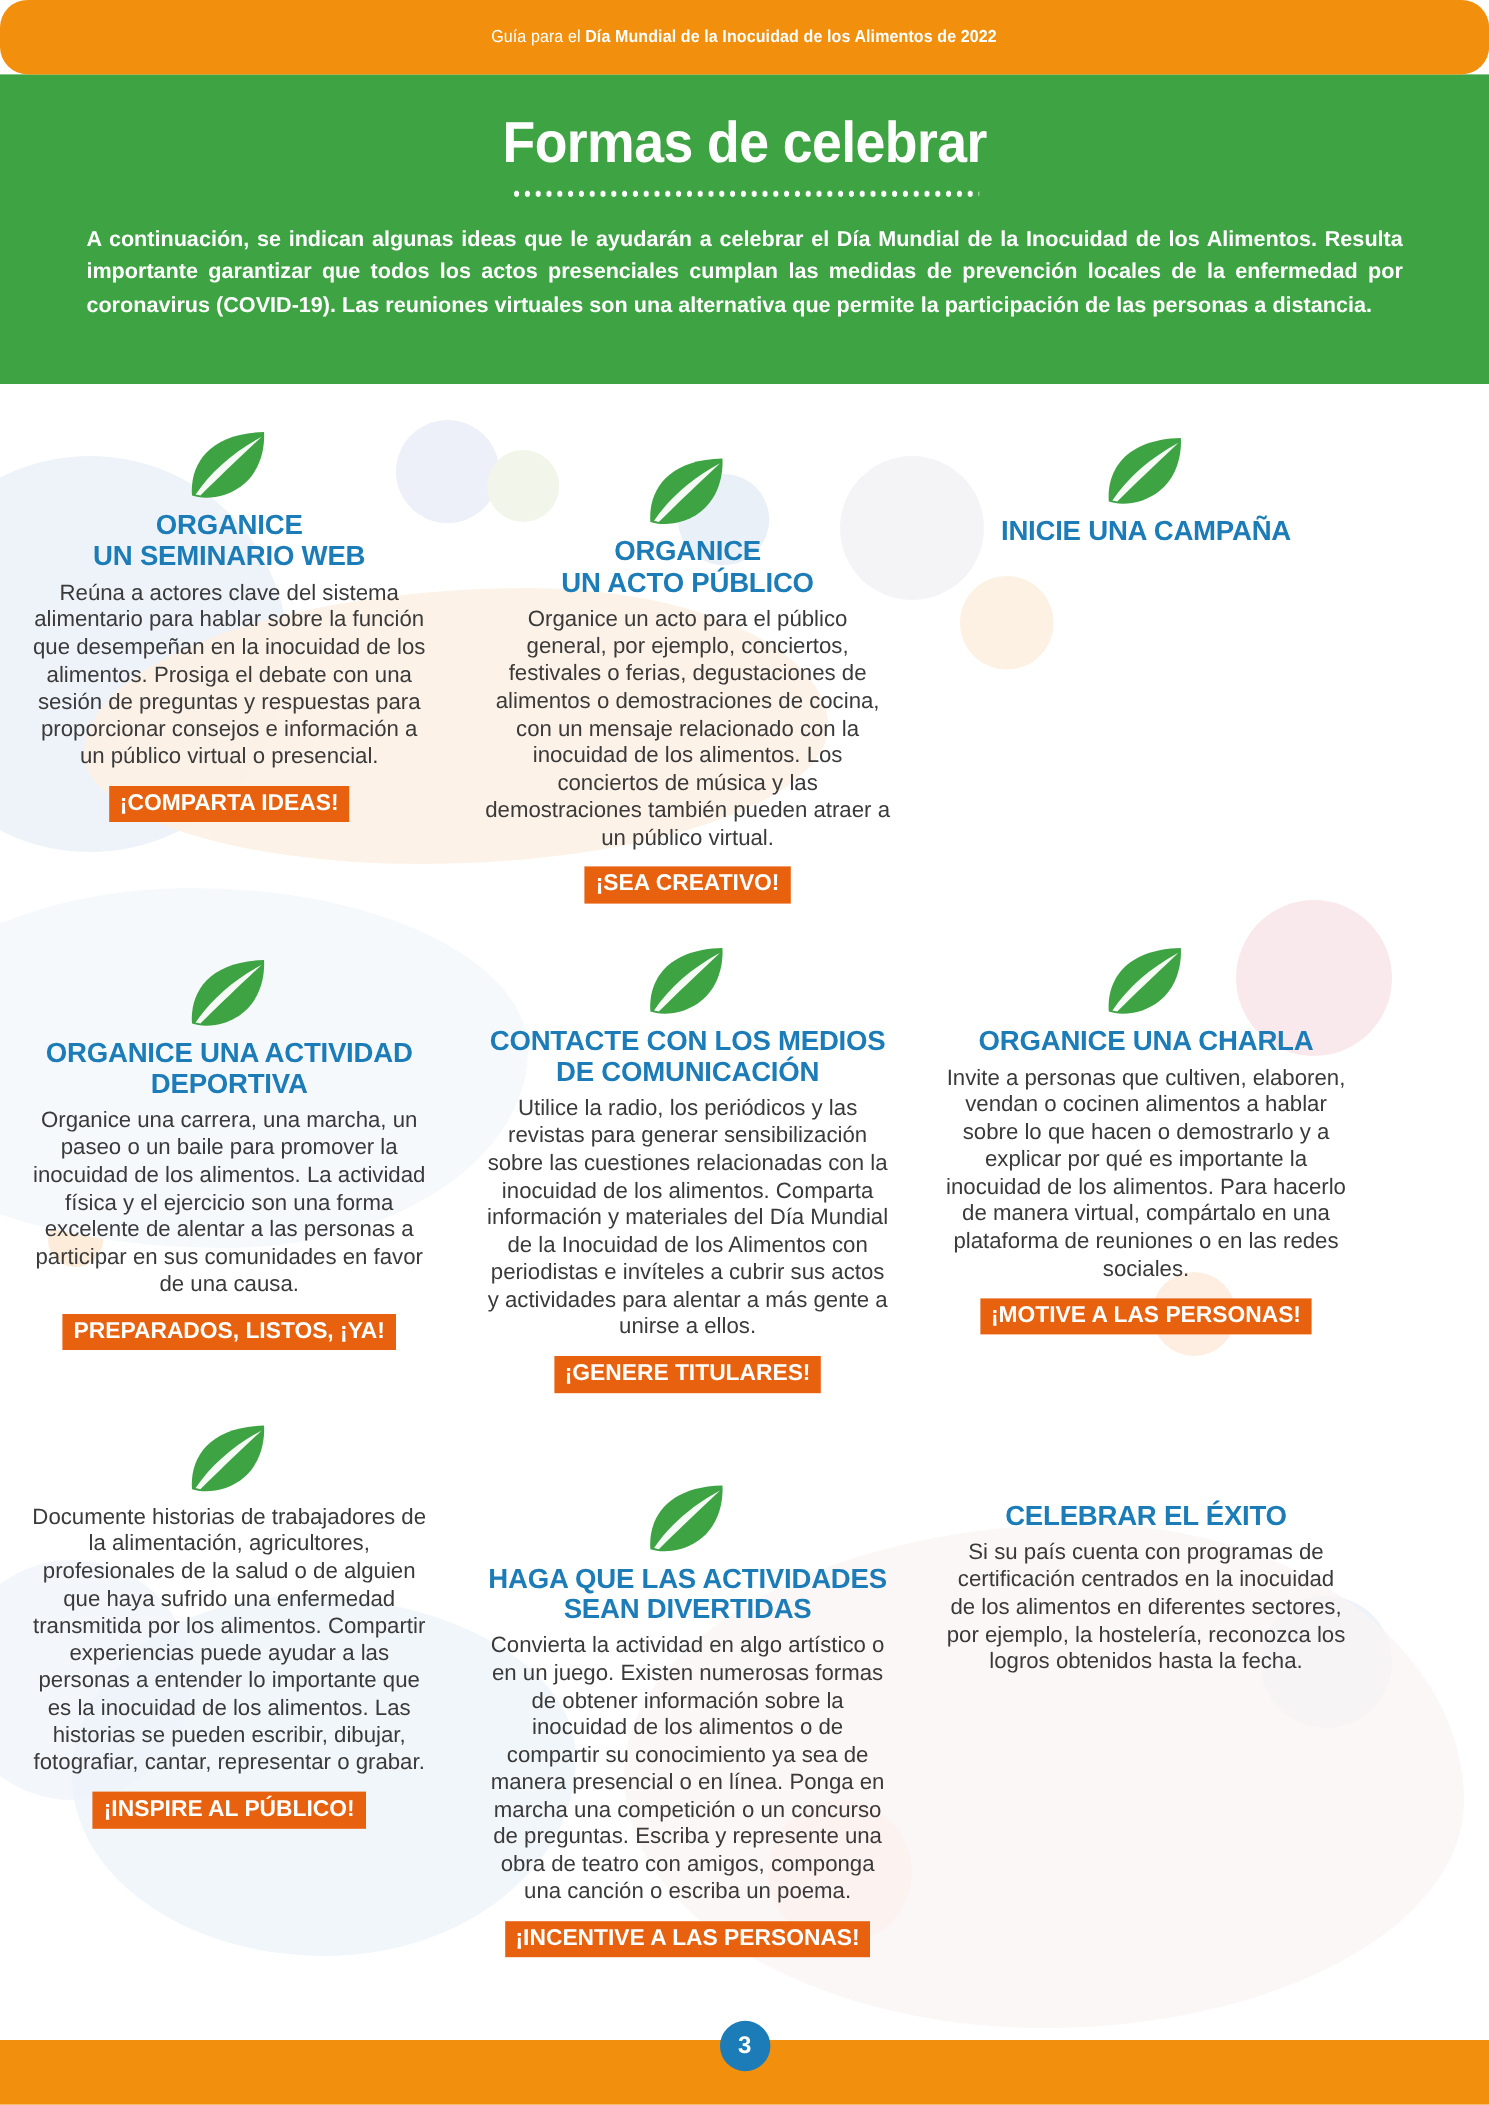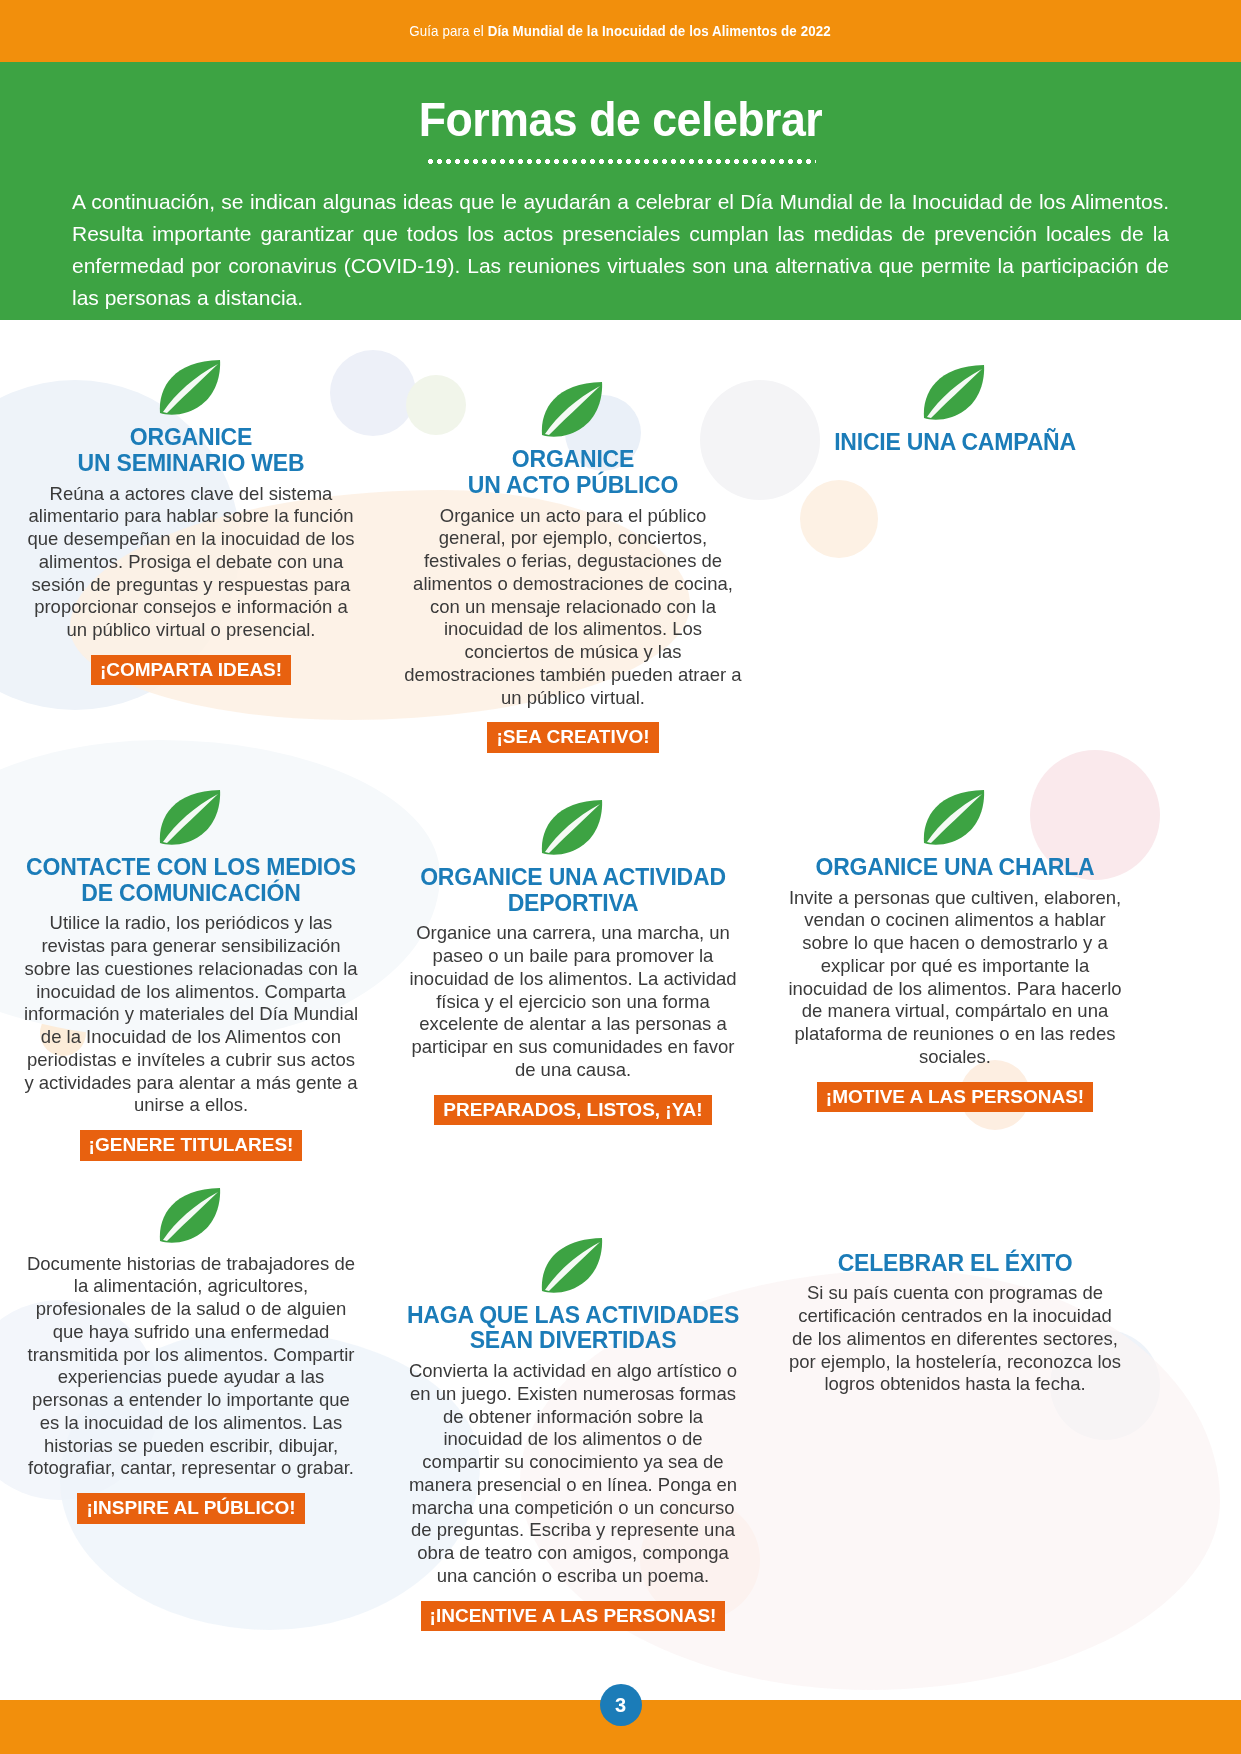--- a/index.html
+++ b/index.html
@@ -11,20 +11,21 @@
     overflow:hidden;position:relative;
   }
   .page{position:relative;width:1241px;height:1754px;overflow:hidden;}
 
   
   .topbar{
     position:absolute;left:0;top:0;width:1241px;height:62px;
     background:#f28f0c;
     display:flex;align-items:center;justify-content:center;
     z-index:6;
+    border-radius:23px;
   }
   .topbar-text{
     color:#ffffff;font-size:14.5px;letter-spacing:.1px;
     font-family:"Liberation Sans Narrow","Liberation Sans",sans-serif;
     transform:scaleX(.92);transform-origin:center;
   }
   .topbar-text b{font-weight:bold;}
 
   
   .greenhead{
@@ -39,22 +40,22 @@
     font-family:"Liberation Sans Narrow","Liberation Sans",sans-serif;
     transform:scaleX(.93);
   }
   .dots{
     width:390px;height:5px;margin:12px auto 0 auto;
     background-image:radial-gradient(circle, #ffffff 45%, transparent 46%);
     background-size:9px 5px;background-repeat:repeat-x;
   }
   .gh-para{
     margin:22px 72px 0 72px;
-    color:#ffffff;font-weight:normal;
-    font-size:21px;line-height:1.52;
+    color:#ffffff;font-weight:bold;
+    font-size:18px;line-height:1.52;
     text-align:justify;
     font-family:"Liberation Sans Narrow","Liberation Sans",sans-serif;
   }
 
   
   .bg{position:absolute;left:0;top:320px;width:1241px;height:1380px;z-index:0;overflow:hidden;}
   .blob{position:absolute;border-radius:50%;}
 
   
   .content{position:absolute;left:0;top:339px;width:1146px;z-index:3;}
@@ -170,48 +171,48 @@
               <path d="M6 56 C4 30 20 4 66 3 C66 3 70 42 34 55 C22 59 12 58 6 56 Z" fill="#3da343"></path>
               <path d="M9 55 C22 36 40 20 64 7 C44 26 27 42 13 56 Z" fill="#ffffff" opacity=".95"></path>
             </svg>
           </div>
           <div class="card-title">INICIE UNA CAMPAÑA</div>
         </div>
       </div>
     </div>
 
     <div class="row" style="margin-top:34px;">
+      <div class="col" style="padding-top:10px;">
+        <div class="card">
+          <div class="leaf">
+            <svg viewBox="0 0 74 62" width="74" height="62" aria-hidden="true">
+              <path d="M6 56 C4 30 20 4 66 3 C66 3 70 42 34 55 C22 59 12 58 6 56 Z" fill="#3da343"></path>
+              <path d="M9 55 C22 36 40 20 64 7 C44 26 27 42 13 56 Z" fill="#ffffff" opacity=".95"></path>
+            </svg>
+          </div>
+          <div class="card-title">ORGANICE UNA ACTIVIDAD<br>DEPORTIVA</div>
+          <div class="card-body">Organice una carrera, una marcha, un paseo o un baile para promover la inocuidad de los alimentos. La actividad física y el ejercicio son una forma excelente de alentar a las personas a participar en sus comunidades en favor de una causa.</div>
+          <div class="badge">PREPARADOS, LISTOS, ¡YA!</div>
+        </div>
+      </div>
+
       <div class="col" style="padding-top:0px;">
         <div class="card">
           <div class="leaf">
             <svg viewBox="0 0 74 62" width="74" height="62" aria-hidden="true">
               <path d="M6 56 C4 30 20 4 66 3 C66 3 70 42 34 55 C22 59 12 58 6 56 Z" fill="#3da343"></path>
               <path d="M9 55 C22 36 40 20 64 7 C44 26 27 42 13 56 Z" fill="#ffffff" opacity=".95"></path>
             </svg>
           </div>
           <div class="card-title">CONTACTE CON LOS MEDIOS<br>DE COMUNICACIÓN</div>
           <div class="card-body">Utilice la radio, los periódicos y las revistas para generar sensibilización sobre las cuestiones relacionadas con la inocuidad de los alimentos. Comparta información y materiales del Día Mundial de la Inocuidad de los Alimentos con periodistas e invíteles a cubrir sus actos y actividades para alentar a más gente a unirse a ellos.</div>
           <div class="badge">¡GENERE TITULARES!</div>
         </div>
       </div>
 
-      <div class="col" style="padding-top:10px;">
-        <div class="card">
-          <div class="leaf">
-            <svg viewBox="0 0 74 62" width="74" height="62" aria-hidden="true">
-              <path d="M6 56 C4 30 20 4 66 3 C66 3 70 42 34 55 C22 59 12 58 6 56 Z" fill="#3da343"></path>
-              <path d="M9 55 C22 36 40 20 64 7 C44 26 27 42 13 56 Z" fill="#ffffff" opacity=".95"></path>
-            </svg>
-          </div>
-          <div class="card-title">ORGANICE UNA ACTIVIDAD<br>DEPORTIVA</div>
-          <div class="card-body">Organice una carrera, una marcha, un paseo o un baile para promover la inocuidad de los alimentos. La actividad física y el ejercicio son una forma excelente de alentar a las personas a participar en sus comunidades en favor de una causa.</div>
-          <div class="badge">PREPARADOS, LISTOS, ¡YA!</div>
-        </div>
-      </div>
-
       <div class="col" style="padding-top:0px;">
         <div class="card">
           <div class="leaf">
             <svg viewBox="0 0 74 62" width="74" height="62" aria-hidden="true">
               <path d="M6 56 C4 30 20 4 66 3 C66 3 70 42 34 55 C22 59 12 58 6 56 Z" fill="#3da343"></path>
               <path d="M9 55 C22 36 40 20 64 7 C44 26 27 42 13 56 Z" fill="#ffffff" opacity=".95"></path>
             </svg>
           </div>
           <div class="card-title">ORGANICE UNA CHARLA</div>
           <div class="card-body">Invite a personas que cultiven, elaboren, vendan o cocinen alimentos a hablar sobre lo que hacen o demostrarlo y a explicar por qué es importante la inocuidad de los alimentos. Para hacerlo de manera virtual, compártalo en una plataforma de reuniones o en las redes sociales.</div>

